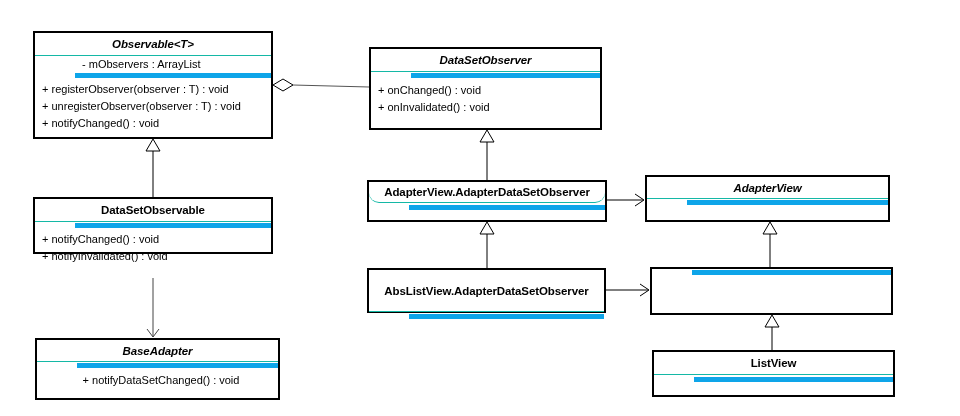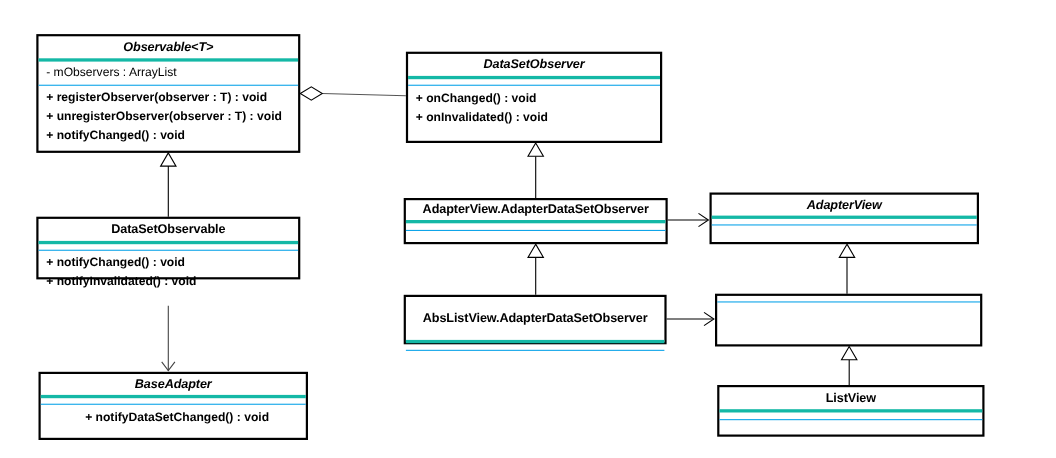--- a/index.html
+++ b/index.html
@@ -19,35 +19,36 @@
     z-index: 2;
   }
   .uml-title {
     font-weight: bold;
     font-size: 11.5px;
     letter-spacing: -0.1px;
     text-align: right;
     display: flex;
     align-items: center;
     justify-content: center;
-    border-bottom: 3px solid #14b8a6;
+    border-bottom: 1px solid #14b8a6;
     white-space: nowrap;
     overflow: hidden;
     box-sizing: border-box;
   }
   .abstract > .uml-title { font-style: italic; }
   .uml-attrs {
-    border-bottom: 1px solid #0ea5e9;
+    border-bottom: 5px solid #0ea5e9;
     box-sizing: border-box;
     display: flex;
     flex-direction: column;
     justify-content: center;
     overflow: hidden;
+    margin-left: 40px;
   }
-  .uml-methods { box-sizing: border-box; overflow: hidden; font-weight: bold; }
+  .uml-methods { box-sizing: border-box; overflow: hidden; }
   .member {
     font-size: 11px;
     line-height: 17px;
     padding-left: 7px;
     white-space: nowrap;
     color: #000000;
   }
   #connectors {
     position: absolute;
     left: 0; top: 0;
@@ -140,21 +141,21 @@
 
   <div class="uml-class" style="left:35px; top:338px; width:245px; height:62px;">
     <div class="uml-title" style="height:22px;font-style:italic;">BaseAdapter</div>
     <div class="uml-attrs" style="height:6px;"></div>
     <div class="uml-methods" style="padding-top:4px;text-align:center;">
       <div class="member">+ notifyDataSetChanged() : void</div>
     </div>
   </div>
 
   <div class="uml-class" style="left:367px; top:180px; width:240px; height:42px;">
-    <div class="uml-title" style="height:21px;">AdapterView.AdapterDataSetObserver</div>
+    <div class="uml-title" style="height:21px;border-radius:10px;">AdapterView.AdapterDataSetObserver</div>
     <div class="uml-attrs" style="height:7px;"></div>
     <div class="uml-methods"></div>
   </div>
 
   <div class="uml-class" style="left:367px; top:268px; width:239px; height:45px;">
     <div class="uml-title" style="height:42px;">AbsListView.AdapterDataSetObserver</div>
     <div class="uml-attrs" style="height:7px;"></div>
     <div class="uml-methods"></div>
   </div>
 

